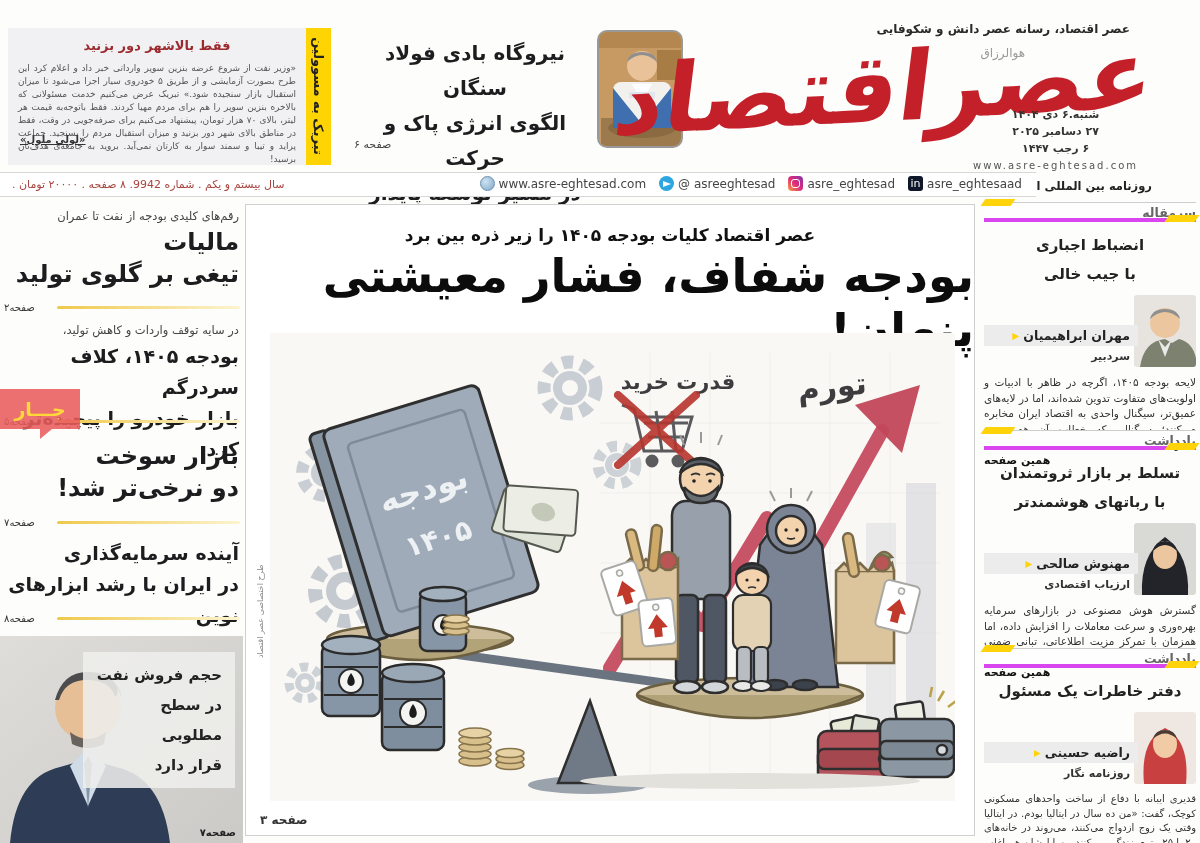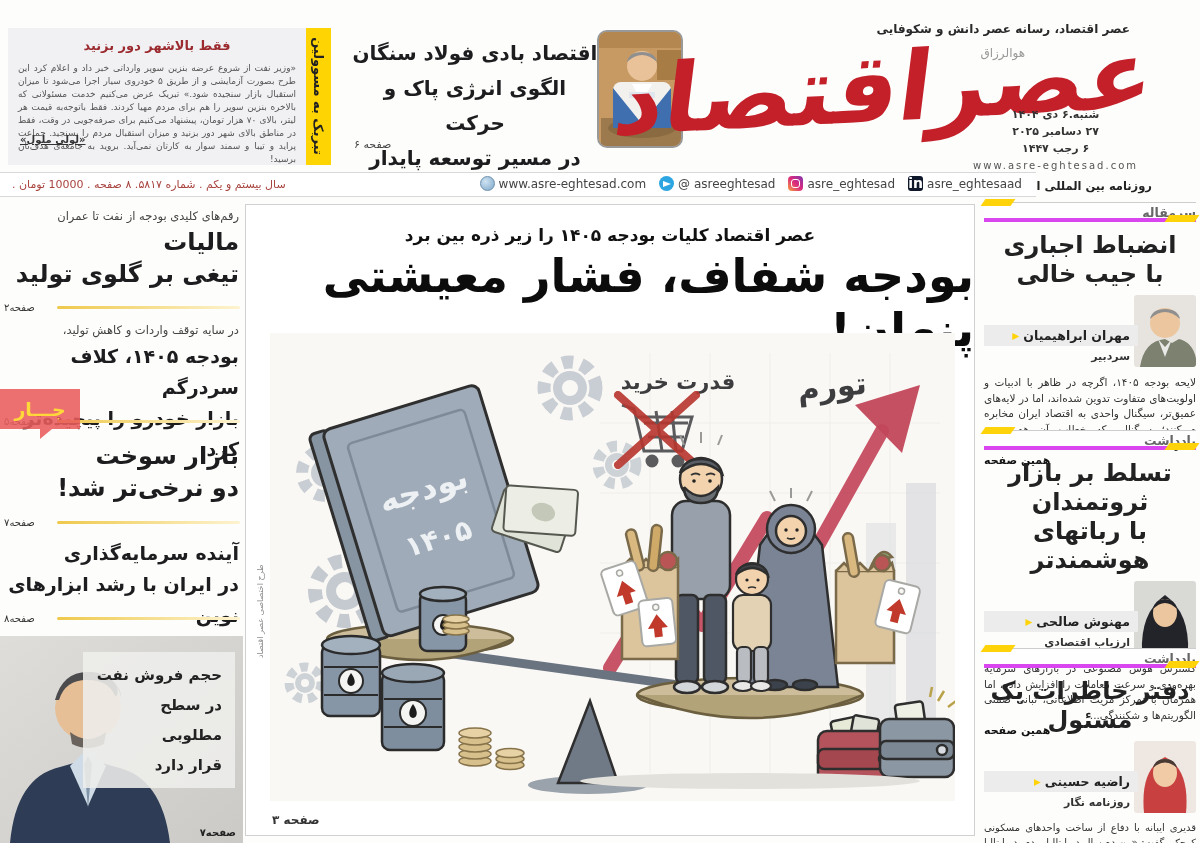--- a/index.html
+++ b/index.html
@@ -35,21 +35,21 @@
   #edition { left:12px; top:5px; font-size:11px; color:#a8433e; }
   #socials { right:14px; top:3px; display:flex; align-items:center; gap:13px; font-size:12px; color:#444; }
   .soc { display:flex; align-items:center; gap:4px; }
   .icn { width:15px; height:15px; border-radius:50%; display:inline-block; position:relative; }
   #icn-globe { border:1.5px solid #6b8fae; background:radial-gradient(circle at 35% 35%, #cfe3f2, #7da7c9); }
   #icn-tg { background:#2ca5e0; }
   #icn-tg::after{ content:""; position:absolute; left:3.5px; top:4.5px; width:0; height:0;
                   border-left:8px solid #fff; border-top:3px solid transparent; border-bottom:3px solid transparent; }
   #icn-ig { border-radius:4px; background:linear-gradient(45deg,#f5a341,#dd2a7b,#8134af); }
   #icn-ig::after{ content:""; position:absolute; inset:3px; border:1.5px solid #fff; border-radius:3px; }
-  #icn-in { border-radius:3px; background:#0f172a; color:#fff; font-size:14px; font-weight:bold; text-align:center; line-height:15px; }
+  #icn-in { border-radius:3px; background:#0f172a; color:#fff; font-size:11px; font-weight:normal; text-align:center; line-height:15px; }
 
   
   .lc { left:6px; width:233px; color:#1d1d1f; }
   .kick { font-size:11.5px; color:#444; }
   .t25 { font-size:24px; font-weight:bold; line-height:32px; }
   .t20 { font-size:19px; font-weight:bold; line-height:31px; }
   .divider { left:4px; width:236px; display:flex; align-items:center; gap:22px; }
   .divider .pg { font-size:10px; color:#333; white-space:nowrap; }
   .divider .ln { flex:1; height:2.5px; border-radius:2px; background:linear-gradient(90deg,#efc94c,#fdf3cf); }
 
@@ -63,30 +63,30 @@
   #oil-caption { right:8px; top:16px; width:152px; background:rgba(238,238,236,0.88); padding:8px 13px;
                  font-size:15px; font-weight:bold; color:#222; line-height:30px; text-align:right; }
   #oil-page { right:7px; bottom:5px; font-size:10px; font-weight:bold; color:#222; }
 
   
   #main-box { left:245px; top:204px; width:730px; height:632px; background:#fff; border:1px solid #d0d0d0; }
   #main-kicker { top:20px; left:0; right:0; text-align:center; font-size:17px; font-weight:bold; color:#111; }
   #main-headline { top:44px; left:0; right:0; text-align:right; font-size:46px; font-weight:bold; color:#0c0c0c; }
   #main-illus { left:24px; top:128px; }
   #main-credit { left:-31px; top:400px; font-size:8px; color:#8a8a8a; letter-spacing:1px; transform:rotate(-90deg); white-space:nowrap; width:90px; }
-  #main-page { left:26px; bottom:8px; font-size:12px; font-weight:bold; color:#333; }
+  #main-page { left:14px; bottom:8px; font-size:12px; font-weight:bold; color:#333; }
 
   
   .rc { left:984px; width:212px; }
   .sec-header { position:relative; height:20px; border-top:1px solid #cdcdcd; border-bottom:4px solid #d946ef;
                 text-align:right; font-size:12.5px; font-weight:bold; color:#666; line-height:19px; background:#fefefe; }
   .wedge { position:absolute; width:30px; height:7px; background:#ffd30a; transform:skewX(-35deg); }
   .wedge.l { left:-1px; top:-4px; }
   .wedge.r { right:-1px; bottom:-4px; }
-  .sec-title { text-align:center; font-size:24px; font-weight:bold; color:#222; line-height:29px; margin-top:9px; }
+  .sec-title { text-align:center; font-size:15px; font-weight:bold; color:#222; line-height:29px; margin-top:9px; }
   .author { position:relative; height:74px; margin-top:6px; }
   .a-photo { position:absolute; right:0; top:0; width:62px; height:72px; border-radius:3px; overflow:hidden; }
   .a-strip { position:absolute; left:0; right:58px; top:30px; height:21px; background:#ececec; }
   .a-name { position:absolute; right:66px; top:33px; font-size:12.5px; font-weight:bold; color:#222; }
   .a-name::after { content:""; display:inline-block; margin-right:4px; width:7px; height:7px; background:#ffd30a;
                    clip-path:polygon(0 0,100% 50%,0 100%); }
   .a-role { position:absolute; right:66px; top:55px; font-size:11px; font-weight:bold; color:#333; }
   .sec-body { font-size:10.5px; line-height:15.5px; color:#333; text-align:justify; margin-top:6px; }
   .sec-more { font-size:11px; font-weight:bold; color:#111; text-align:left; margin-top:1px; }
 </style>
@@ -98,21 +98,21 @@
   <div class="abs rtl" id="joke-box">
     <div class="abs" id="joke-title">فقط بالاشهر دور بزنید</div>
     <div class="abs" id="joke-body">«وزیر نفت از شروع عرضه بنزین سوپر وارداتی خبر داد و اعلام کرد این طرح بصورت آزمایشی و از طریق ۵ خودروی سیار اجرا می‌شود تا میزان استقبال بازار سنجیده شود.» تبریک عرض می‌کنیم خدمت مسئولانی که بالاخره بنزین سوپر را هم برای مردم مهیا کردند. فقط باتوجه‌به قیمت هر لیتر، بالای ۷۰ هزار تومان، پیشنهاد می‌کنیم برای صرفه‌جویی در وقت، فقط در مناطق بالای شهر دور بزنید و میزان استقبال مردم را بسنجید. جماعت پراید و تیبا و سمند سوار به کارتان نمی‌آید. بروید به جامعه‌ی هدف‌تان برسید!</div>
     <div class="abs" id="joke-sign">«لولی ملول»</div>
   </div>
   <div class="abs" id="joke-strip">
     <span class="rtl">تبریک به مسوولین</span>
   </div>
 
   <div class="abs rtl" id="tc-text">
-    <div>اقتصاد بادی فولاد سنگان</div>
+    <div>نیروگاه بادی فولاد سنگان</div>
     <div>الگوی انرژی پاک و حرکت</div>
     <div>در مسیر توسعه پایدار</div>
   </div>
   <div class="abs rtl" id="tc-page">صفحه ۶</div>
 
   <div class="abs" id="tc-photo">
     <svg width="86" height="118" viewBox="0 0 86 118">
       <rect width="86" height="118" fill="#c79a63"></rect>
       <rect x="0" y="0" width="86" height="16" fill="#b3874f"></rect>
       <rect x="58" y="18" width="24" height="30" fill="#a87c45"></rect>
@@ -133,21 +133,21 @@
 
   <div class="abs rtl" id="dates">
     <div class="d">شنبه.۶ دی ۱۴۰۴</div>
     <div class="d">۲۷ دسامبر ۲۰۲۵</div>
     <div class="d">۶ رجب ۱۴۴۷</div>
     <div class="w ltr">www.asre-eghtesad.com</div>
     <div class="s">روزنامه بین المللی اقتصادی ایران</div>
   </div>
 
   <div class="abs" id="info-bar">
-    <div class="abs rtl" id="edition">سال بیستم و یکم . شماره ۵۸۱۷. ۸ صفحه . 10000 تومان .</div>
+    <div class="abs rtl" id="edition">سال بیستم و یکم . شماره 9942. ۸ صفحه . ۲۰۰۰۰ تومان .</div>
     <div class="abs ltr" id="socials">
       <span class="soc">
         <span class="icn" id="icn-globe"></span>
         <span>www.asre-eghtesad.com</span>
       </span>
       <span class="soc">
         <span class="icn" id="icn-tg"></span>
         <span>@ asreeghtesad</span>
       </span>
       <span class="soc">

